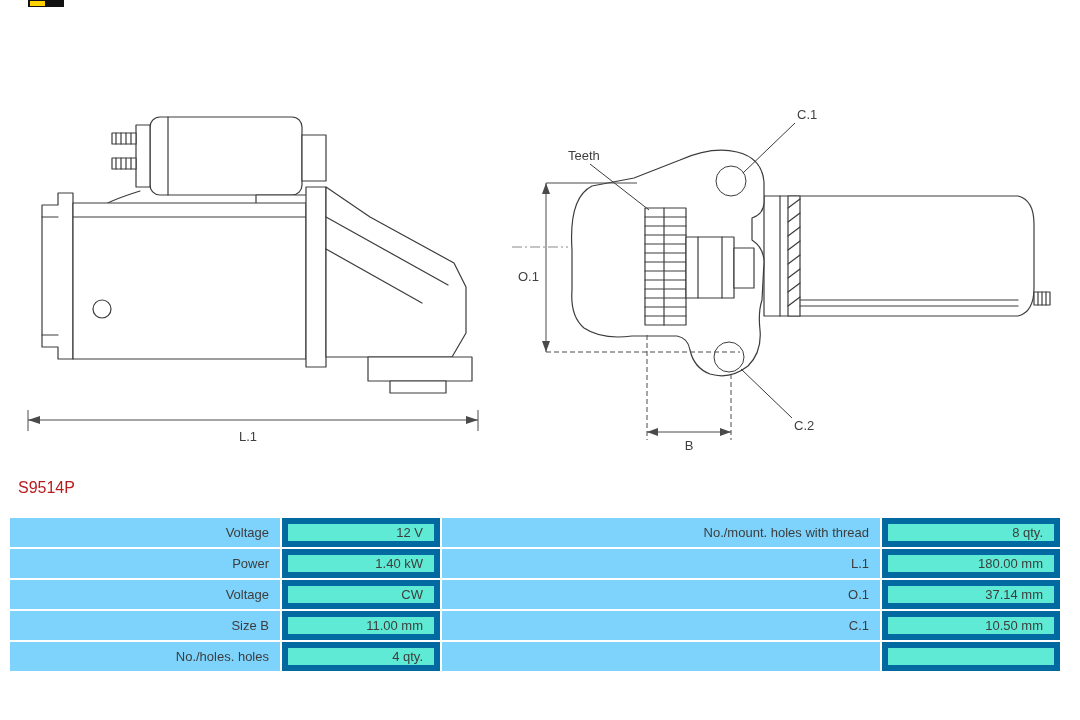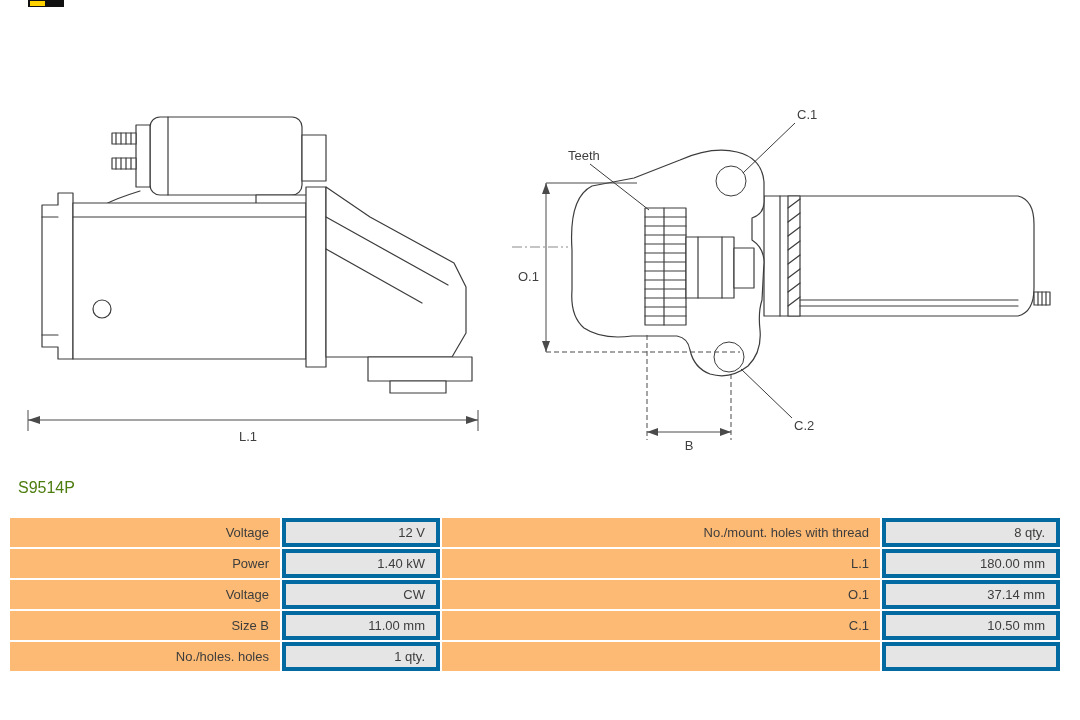--- a/index.html
+++ b/index.html
@@ -5,27 +5,27 @@
   html,body{margin:0;padding:0;background:#fff;font-family:"Liberation Sans",sans-serif;}
   .page{position:relative;width:1080px;height:720px;background:#fff;overflow:hidden;}
 
   .logo{position:absolute;left:28px;top:0;width:36px;height:7px;background:#111;}
   .logo-accent{position:absolute;left:2px;top:1px;width:15px;height:5px;background:#ffd200;display:block;}
 
   .dwg{position:absolute;}
   .dwg-left{left:18px;top:95px;width:470px;height:355px;}
   .dwg-right{left:512px;top:90px;width:552px;height:375px;}
 
-  .part-number{position:absolute;left:18px;top:479px;font-size:16px;color:#4d7c0f;}
+  .part-number{position:absolute;left:18px;top:479px;font-size:16px;color:#b91c1c;}
 
   .spec-table{position:absolute;left:8px;top:516px;width:1054px;border-collapse:separate;
               border-spacing:2px;table-layout:fixed;font-size:13px;color:#3d3d3d;}
   .spec-table td{height:29px;padding:0 11px;text-align:right;vertical-align:middle;box-sizing:border-box;}
-  td.lbl{background:#fdba74;}
-  td.val{background:#e5e5e5;border:4px solid #0369a1;margin-top:6px;}
+  td.lbl{background:#7dd3fc;}
+  td.val{background:#5eead4;border:6px solid #0369a1;margin-top:6px;}
 
   svg text{font-family:"Liberation Sans",sans-serif;font-size:13px;fill:#3f3f3f;stroke:none;}
   .ln{fill:none;stroke:#3c3c3c;stroke-width:1.2;stroke-linejoin:round;stroke-linecap:round;}
   .w{fill:#ffffff;}
   .dim{stroke:#4a4a4a;stroke-width:1;fill:none;}
   .dim polygon{fill:#4a4a4a;stroke:none;}
   .thin{stroke:#3c3c3c;stroke-width:1;fill:none;}
   .cl{stroke:#8a8a8a;stroke-width:1;stroke-dasharray:10 3 2 3;fill:none;}
   .dash{stroke-dasharray:5 3;}
 </style>
@@ -170,20 +170,20 @@
         <td class="val">37.14 mm</td>
       </tr>
       <tr>
         <td class="lbl">Size B</td>
         <td class="val">11.00 mm</td>
         <td class="lbl">C.1</td>
         <td class="val">10.50 mm</td>
       </tr>
       <tr>
         <td class="lbl">No./holes. holes</td>
-        <td class="val">1 qty.</td>
+        <td class="val">4 qty.</td>
         <td class="lbl"></td>
         <td class="val"></td>
       </tr>
     </tbody>
   </table>
 
 </div>
 
 </body></html>

